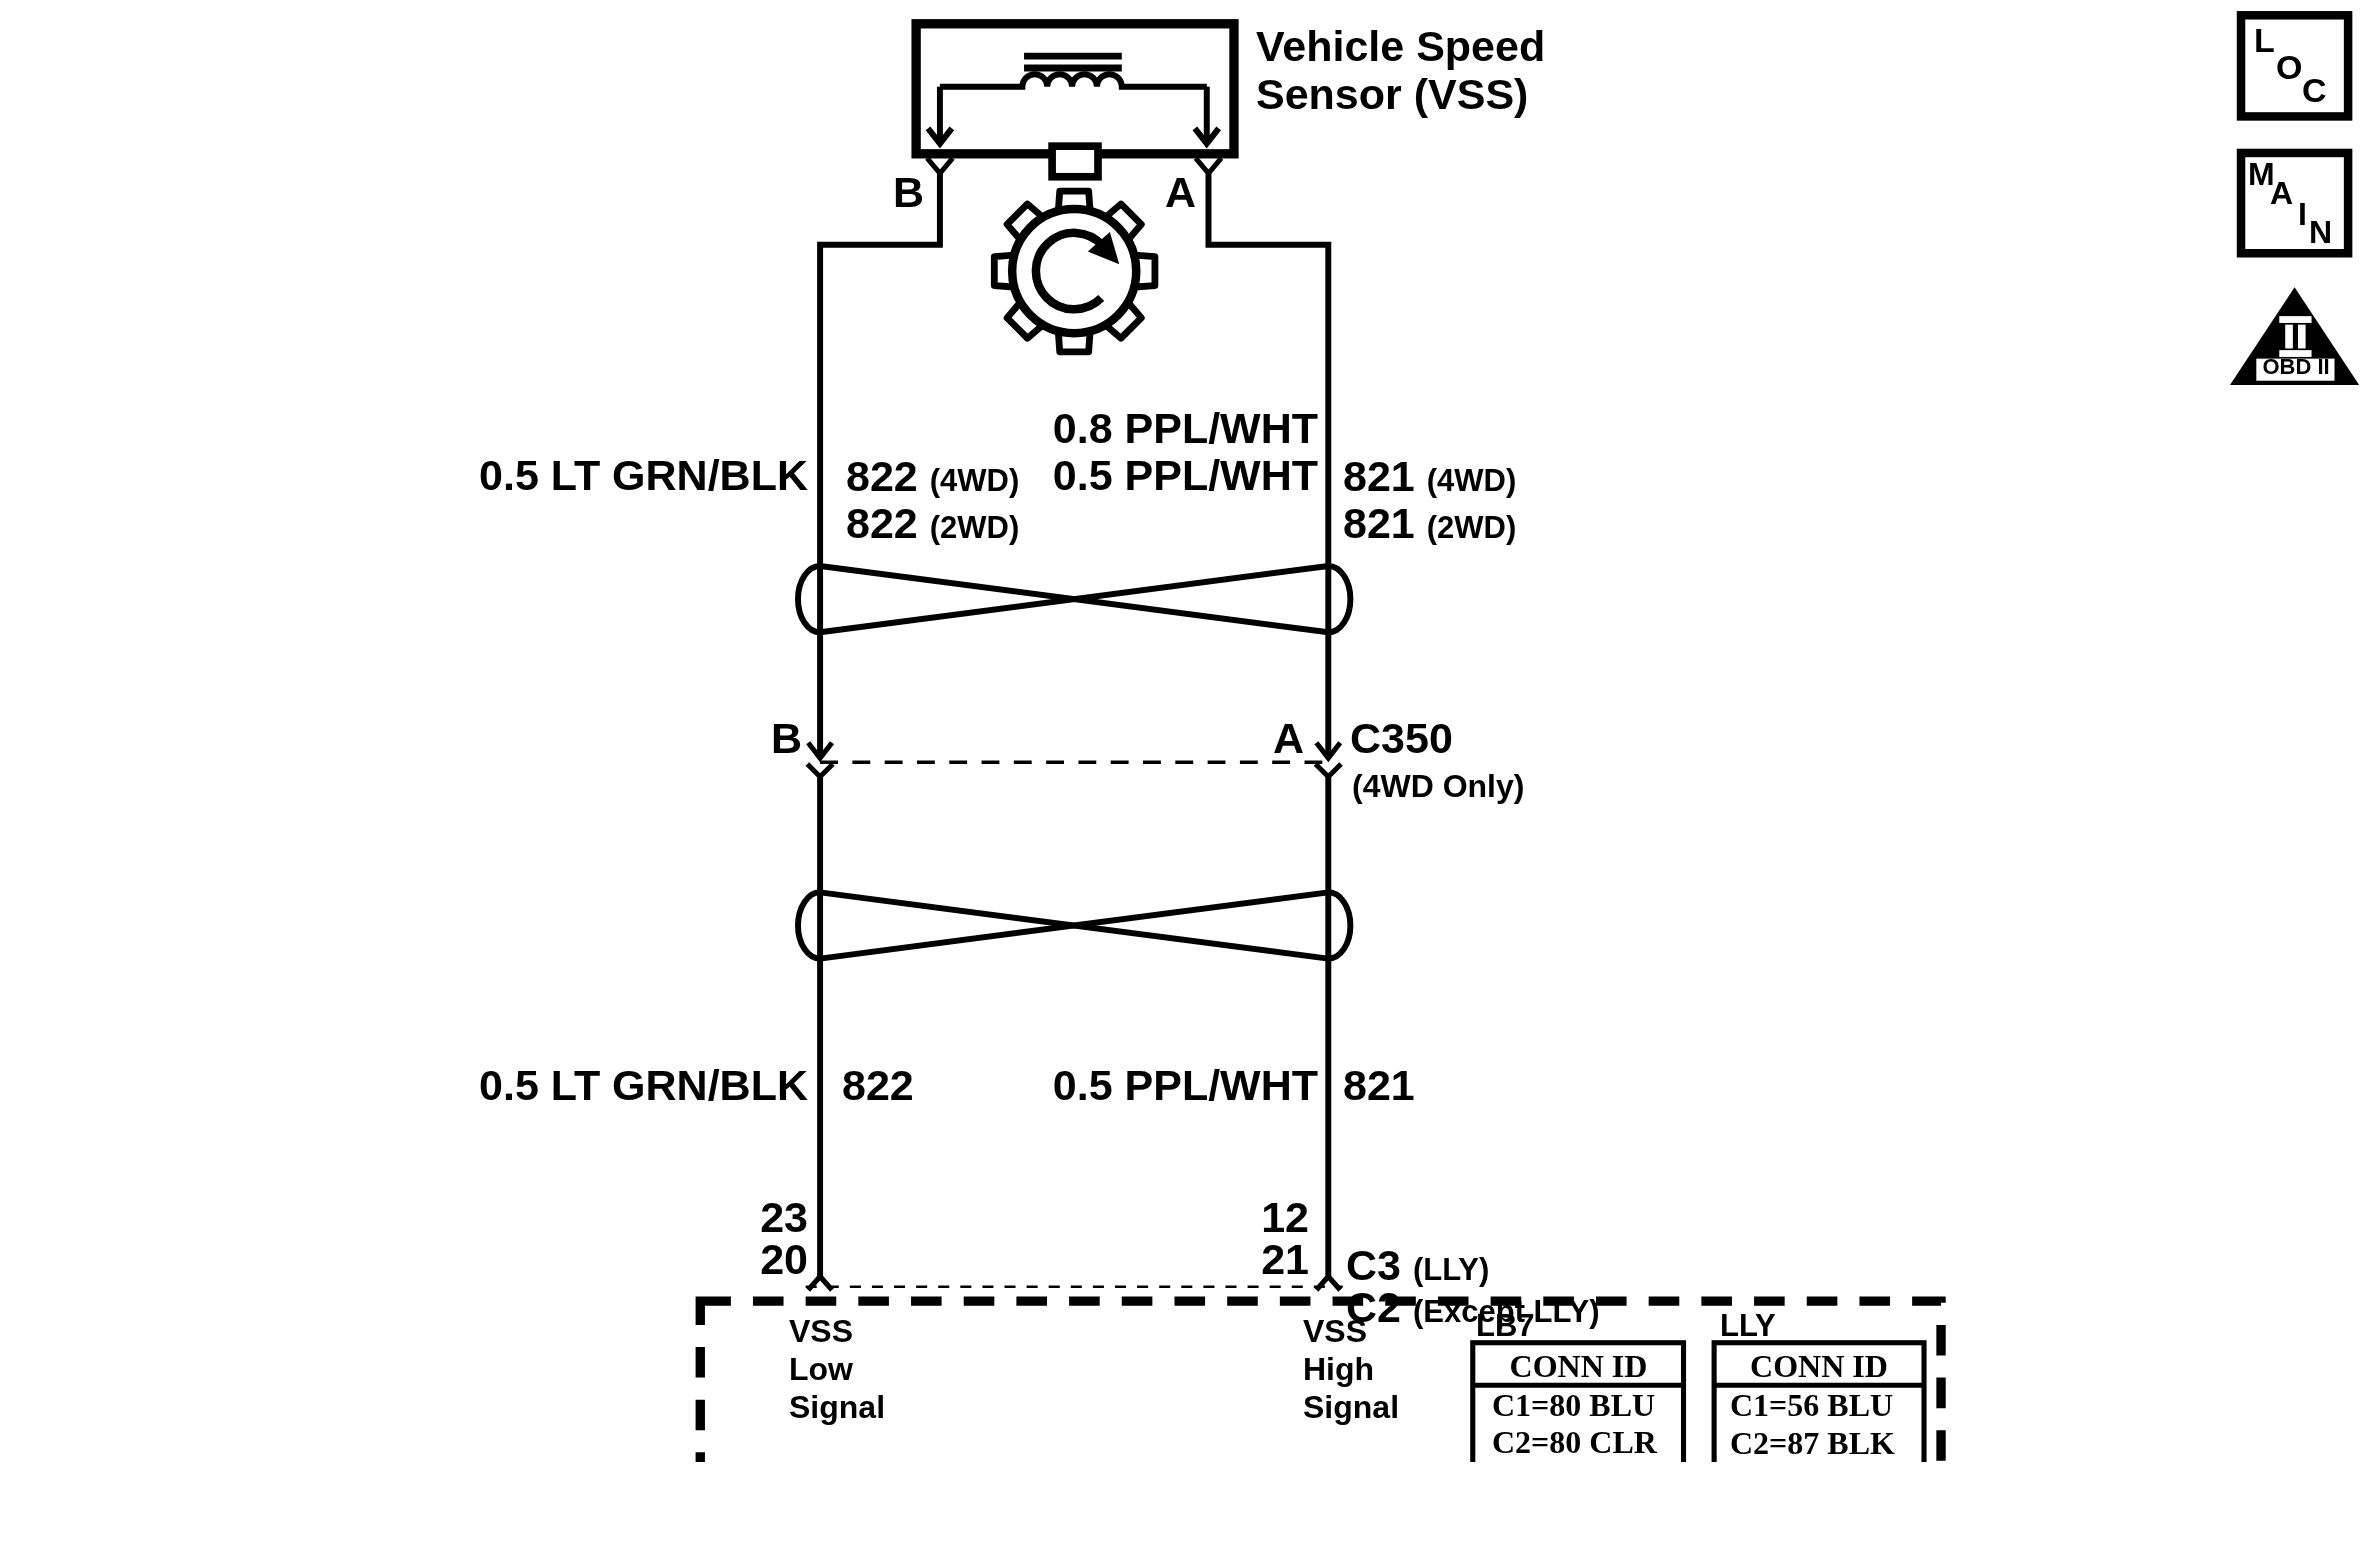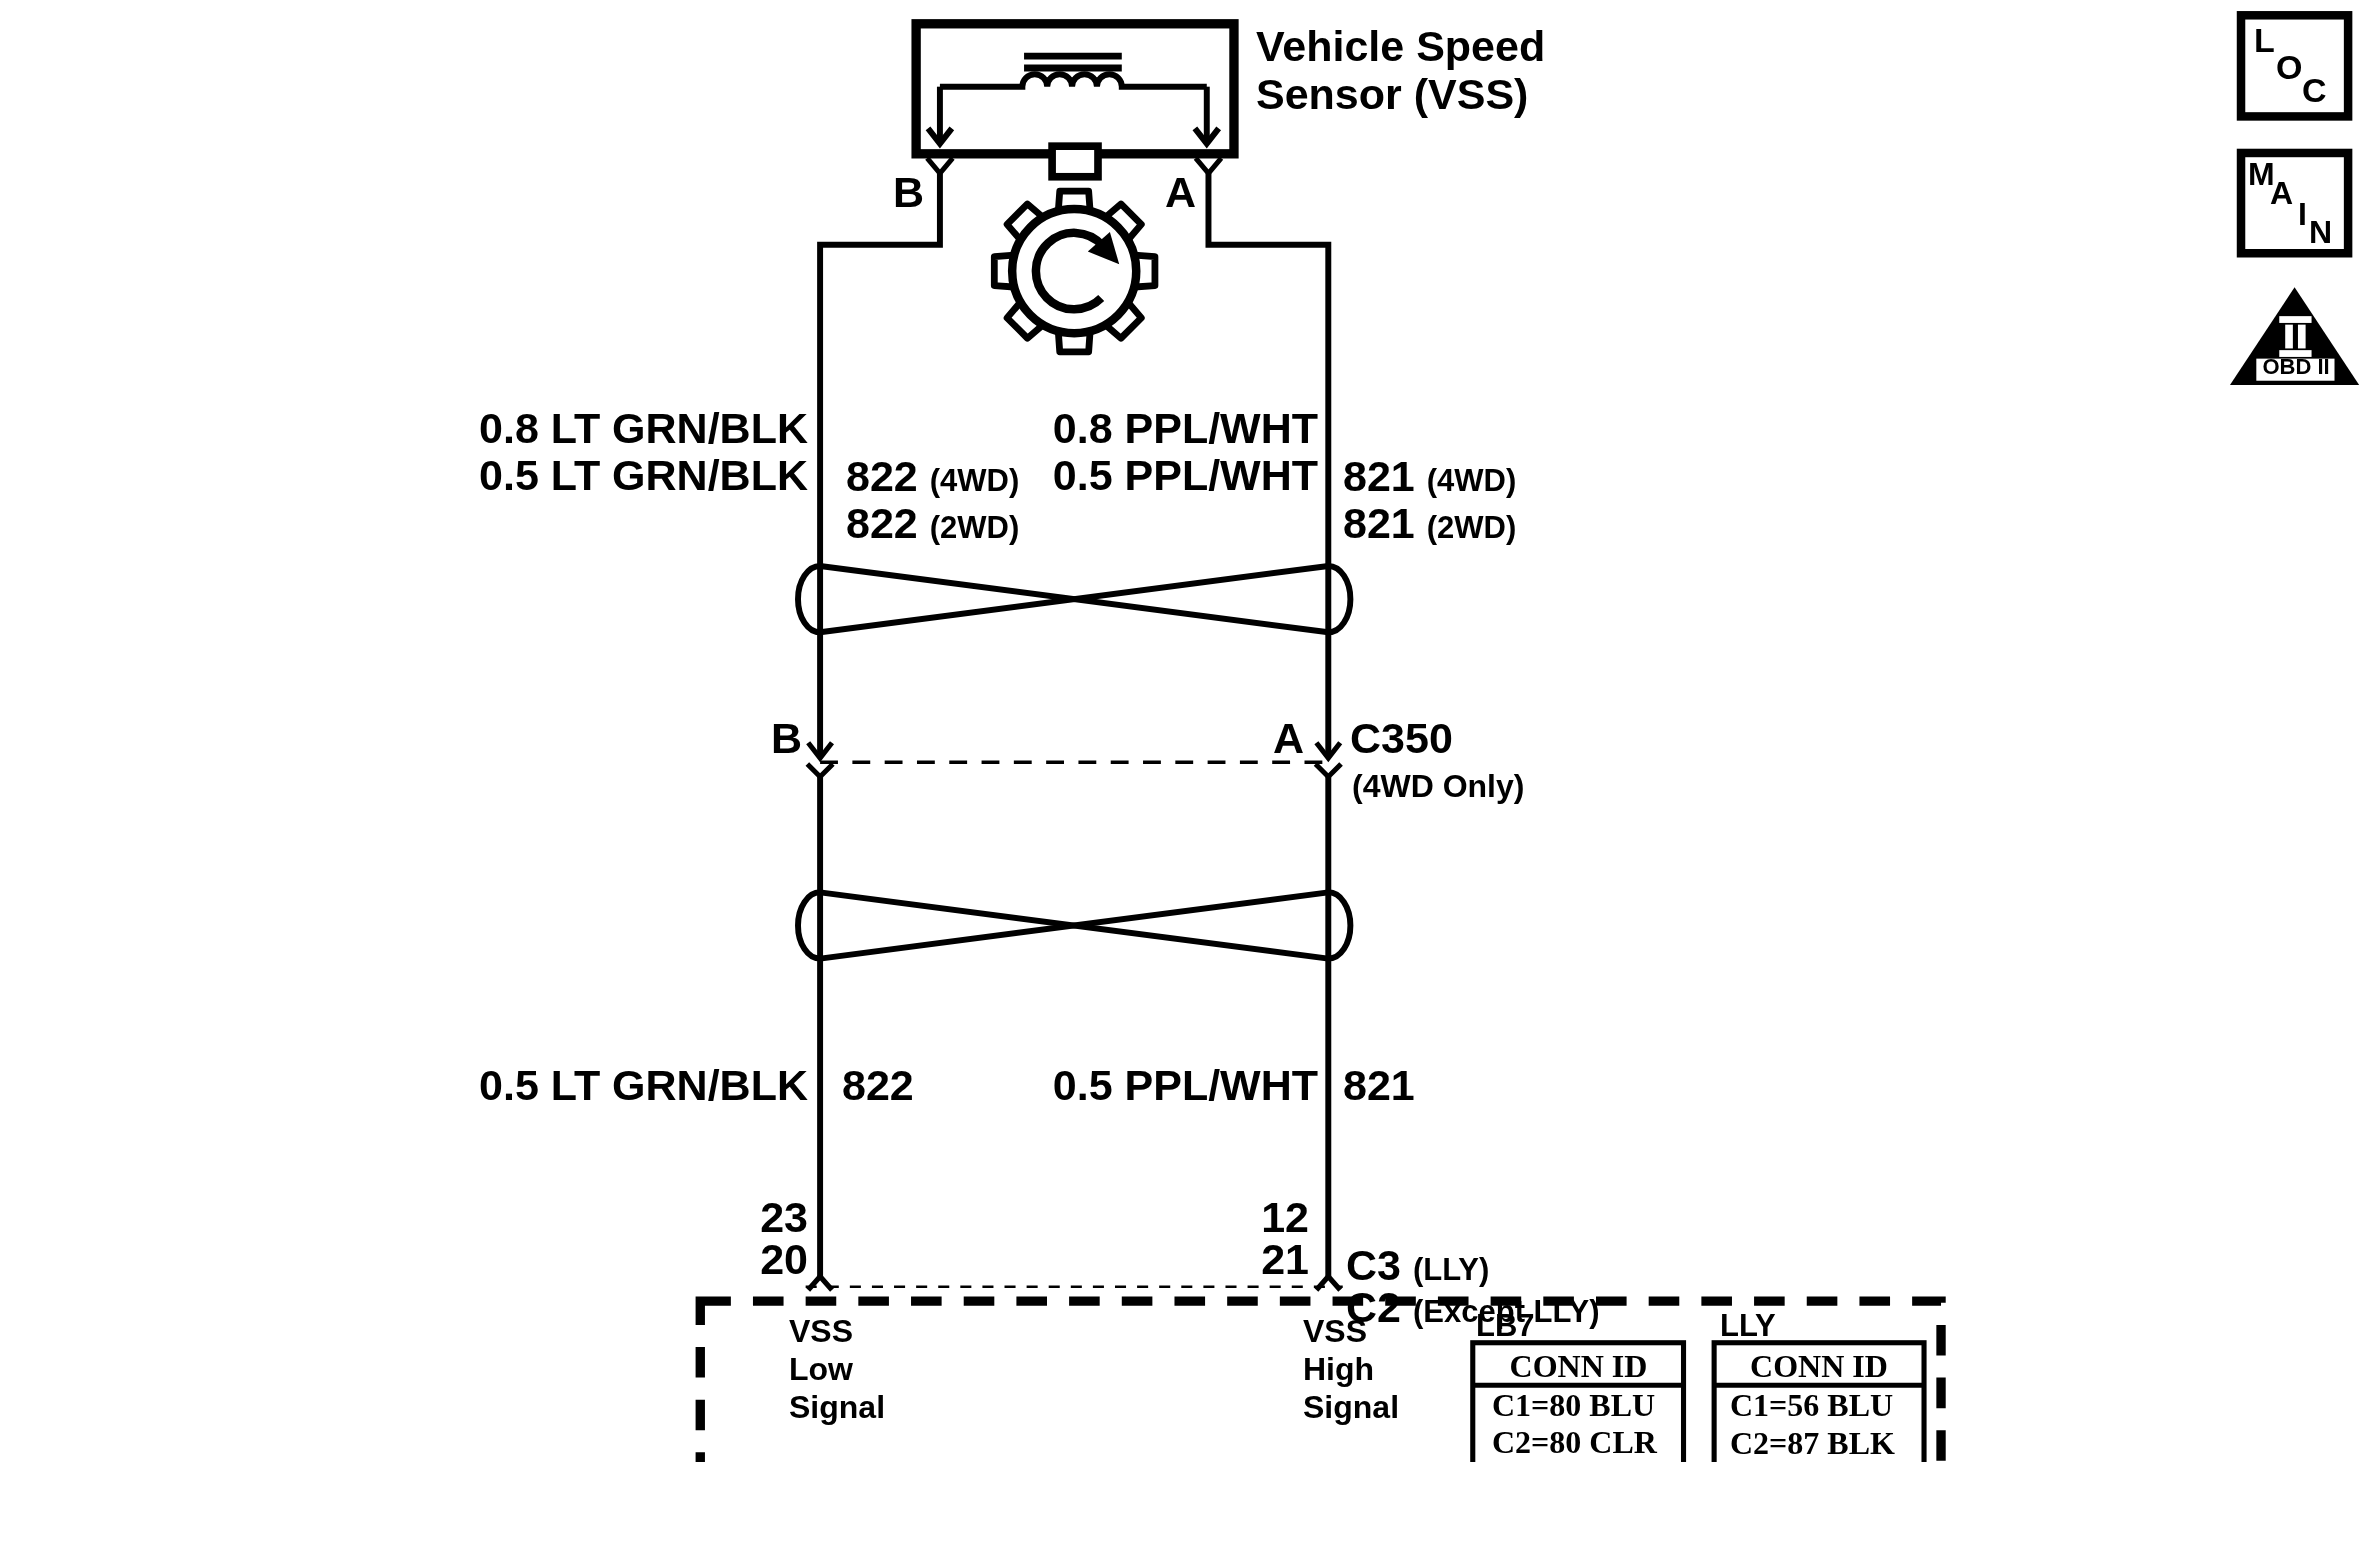--- a/index.html
+++ b/index.html
@@ -125,21 +125,20 @@
       <rect x="2655" y="422" width="92" height="26" fill="#fff"></rect>
     </g>
   </svg>
 
   <div class="t" style="left:1256px;top:22px;">Vehicle Speed
 Sensor (VSS)</div>
 
   <div class="t ra" style="left:847px;top:168px;width:77px;">B</div>
   <div class="t" style="left:1165px;top:168px;">A</div>
 
-  <div class="t ra" style="left:459px;top:404px;width:349px;">0.8 LT GRN/BLK</div>
   <div class="t" style="left:846px;top:404px;">
     <span>822</span><span class="var">(4WD)</span>
   </div>
   <div class="t ra" style="left:459px;top:451px;width:349px;">0.5 LT GRN/BLK</div>
   <div class="t" style="left:846px;top:451px;">
     <span>822</span><span class="var">(2WD)</span>
   </div>
 
   <div class="t ra" style="left:1003px;top:404px;width:315px;">0.8 PPL/WHT</div>
   <div class="t" style="left:1343px;top:404px;">

